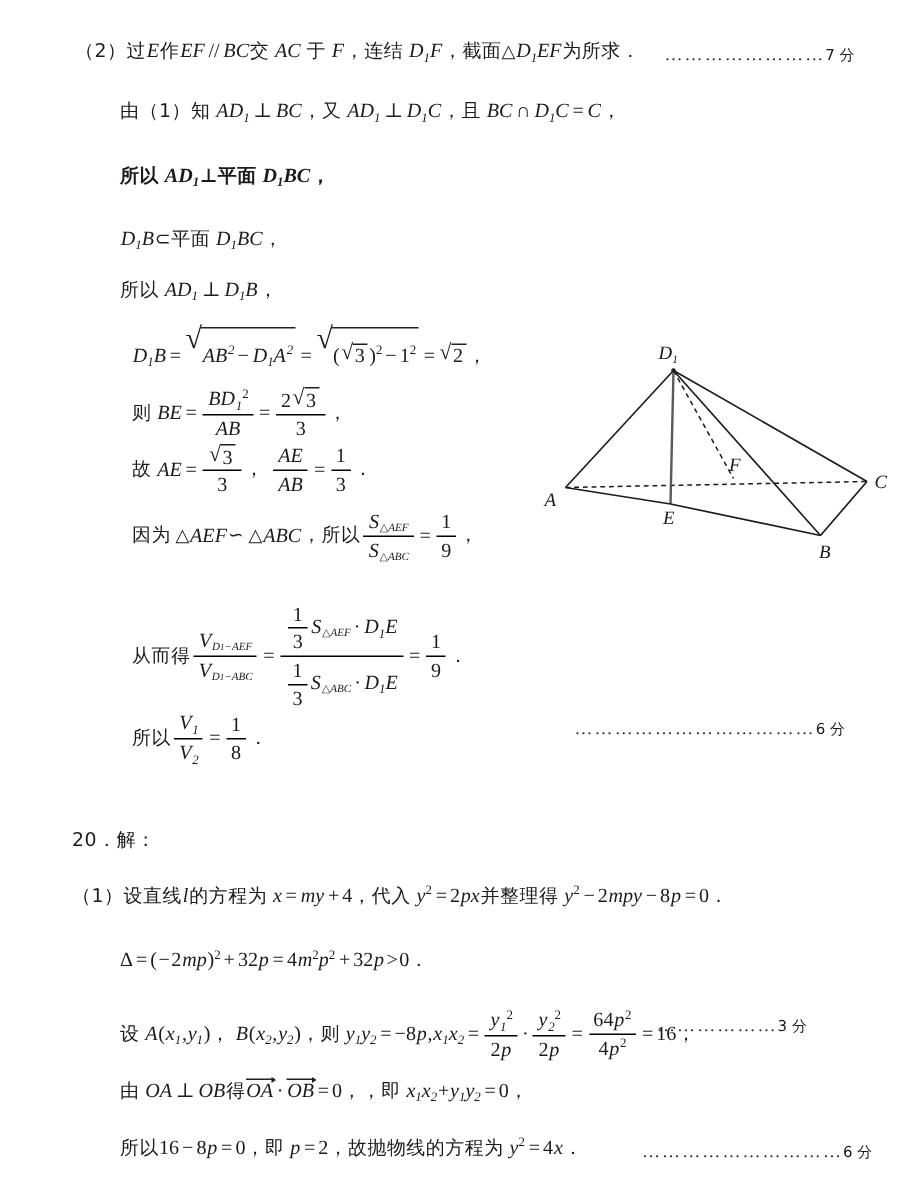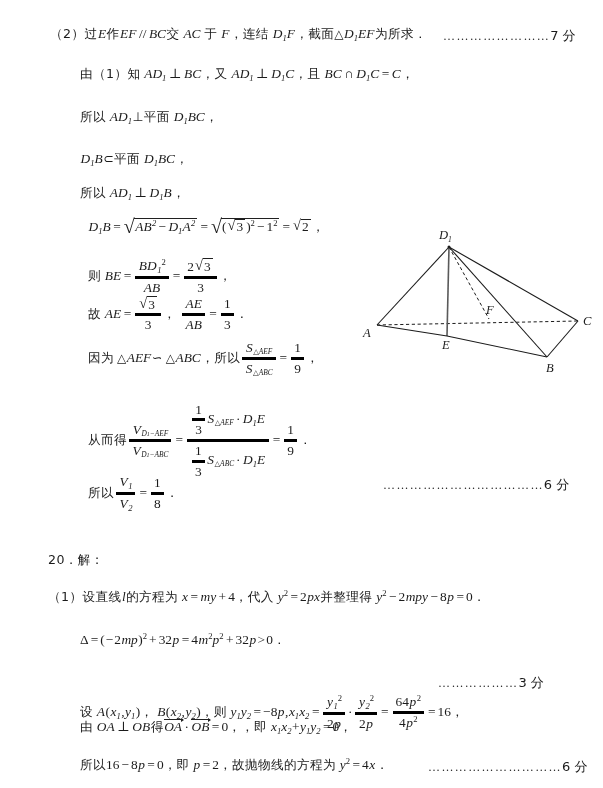--- a/index.html
+++ b/index.html
@@ -64,21 +64,21 @@
     display: inline-block;
     vertical-align: middle;
     text-align: center;
     margin: 0 2px;
     position: relative;
     top: -0.5px;
   }
   .frac .num {
     display: block;
     padding: 0 3px 1px 3px;
-    border-bottom: 3px solid #000000;
+    border-bottom: 1px solid #000000;
     line-height: 1.12;
   }
   .frac .den {
     display: block;
     padding: 1px 3px 0 3px;
     line-height: 1.12;
   }
   .sqrt {
     display: inline-block;
     position: relative;
@@ -93,21 +93,21 @@
     font-size: 14.5px;
     font-style: normal;
   }
   .sqrt > .rad {
     display: inline-block;
     border-top: 1px solid #202020;
     padding: 0 2px 0 1px;
   }
   .sqrt.big { padding-left: 10px; }
   .sqrt.big::before { font-size: 20px; top: -2px; }
-  .sqrt.big > .rad { padding-top: 0px; }
+  .sqrt.big > .rad { padding-top: 10px; }
   .vec {
     display: inline-block;
     position: relative;
     padding-top: 1px;
   }
   .vec > .vbody {
     display: inline-block;
     border-top: 1px solid #202020;
   }
   .vec::after {
@@ -121,21 +121,21 @@
     border-bottom: 2px solid transparent;
   }
   .dots {
     letter-spacing: 1.4px;
     font-size: 12px;
     color: #2a2a2a;
     font-family: "Liberation Serif", serif;
   }
   .score {
     font-family: "DejaVu Sans", "Liberation Sans", sans-serif;
-    font-size: 13px;
+    font-size: 10px;
   }
   .tri { font-size: 12px; font-style: normal; }
   .small-sub-cjk {
     font-size: 7.4px;
     vertical-align: -2px;
     font-style: italic;
   }
   .figure {
     position: absolute;
     left: 360px;
@@ -163,21 +163,21 @@
     <span class="cjk">（2）</span><span class="cjk">过</span><span class="mi">E</span><span class="cjk">作</span><span class="mi">EF</span><span class="mo">//</span><span class="mi">BC</span><span class="cjk">交</span><span class="mi"> AC </span><span class="cjk">于</span><span class="mi"> F</span><span class="cjk">，连结</span><span class="mi"> D<span class="sub">1</span>F</span><span class="cjk">，截面</span><span class="tri">△</span><span class="mi">D<span class="sub">1</span>EF</span><span class="cjk">为所求．</span>
   </div>
   <div class="line" style="left:443px; top:29px;">
     <span class="dots">……………………</span><span class="score">7 分</span>
   </div>
 
   <div class="line" style="left:80px; top:67px;">
     <span class="cjk">由（1）知</span><span class="mi"> AD<span class="sub">1</span></span><span class="mo">⊥</span><span class="mi">BC</span><span class="cjk">，又</span><span class="mi"> AD<span class="sub">1</span></span><span class="mo">⊥</span><span class="mi">D<span class="sub">1</span>C</span><span class="cjk">，且</span><span class="mi"> BC</span><span class="mo">∩</span><span class="mi">D<span class="sub">1</span>C</span><span class="mo">=</span><span class="mi">C</span><span class="cjk">，</span>
   </div>
 
-  <div class="line" style="left:80px; top:110px;">
+  <div class="line" style="left:80px; top:110px;font-weight:bold;">
     <span class="cjk">所以</span><span class="mi"> AD<span class="sub">1</span></span><span class="cjk">⊥平面</span><span class="mi"> D<span class="sub">1</span>BC</span><span class="cjk">，</span>
   </div>
 
   <div class="line" style="left:80px; top:152px;">
     <span class="mi">D<span class="sub">1</span>B</span><span class="cjk">⊂平面</span><span class="mi"> D<span class="sub">1</span>BC</span><span class="cjk">，</span>
   </div>
 
   <div class="line" style="left:80px; top:186px;">
     <span class="cjk">所以</span><span class="mi"> AD<span class="sub">1</span></span><span class="mo">⊥</span><span class="mi">D<span class="sub">1</span>B</span><span class="cjk">，</span>
   </div>
@@ -237,21 +237,21 @@
   </div>
 
   <div class="line" style="left:48px; top:589px;">
     <span class="cjk">（1）</span><span class="cjk">设直线</span><span class="mi">l</span><span class="cjk">的方程为</span><span class="mi"> x</span><span class="mo">=</span><span class="mi">my</span><span class="mo">+</span><span class="mn">4</span><span class="cjk">，代入</span><span class="mi"> y<span class="sup">2</span></span><span class="mo">=</span><span class="mn">2</span><span class="mi">px</span><span class="cjk">并整理得</span><span class="mi"> y<span class="sup">2</span></span><span class="mo">−</span><span class="mn">2</span><span class="mi">mpy</span><span class="mo">−</span><span class="mn">8</span><span class="mi">p</span><span class="mo">=</span><span class="mn">0</span><span class="cjk">．</span>
   </div>
 
   <div class="line" style="left:80px; top:632px;">
     <span class="mn">Δ</span><span class="mo">=</span><span class="mn">(</span><span class="mo" style="padding:0 1px;">−</span><span class="mn">2</span><span class="mi">mp</span><span class="mn">)</span><span class="sup">2</span><span class="mo">+</span><span class="mn">32</span><span class="mi">p</span><span class="mo">=</span><span class="mn">4</span><span class="mi">m<span class="sup">2</span>p<span class="sup">2</span></span><span class="mo">+</span><span class="mn">32</span><span class="mi">p</span><span class="mo" style="padding:0 1px;">&gt;</span><span class="mn">0</span><span class="cjk">．</span>
   </div>
 
-  <div class="line" style="left:80px; top:672px;margin-top:22px;">
+  <div class="line" style="left:80px; top:672px;">
     <span class="cjk">设</span><span class="mi"> A</span><span class="mn">(</span><span class="mi">x<span class="sub">1</span></span><span class="mn">,</span><span class="mi">y<span class="sub">1</span></span><span class="mn">)</span><span class="cjk">，</span><span class="mi">  B</span><span class="mn">(</span><span class="mi">x<span class="sub">2</span></span><span class="mn">,</span><span class="mi">y<span class="sub">2</span></span><span class="mn">)</span><span class="cjk">，则</span><span class="mi"> y<span class="sub">1</span>y<span class="sub">2</span></span><span class="mo">=</span><span class="mo" style="padding:0 0;">−</span><span class="mn">8</span><span class="mi">p</span><span class="mn">,</span><span class="mi">x<span class="sub">1</span>x<span class="sub">2</span></span><span class="mo">=</span><span class="frac"><span class="num"><span class="mi">y</span><span class="sub">1</span><span class="sup">2</span></span><span class="den"><span class="mn">2</span><span class="mi">p</span></span></span><span class="mo" style="padding:0 1px;">·</span><span class="frac"><span class="num"><span class="mi">y</span><span class="sub">2</span><span class="sup">2</span></span><span class="den"><span class="mn">2</span><span class="mi">p</span></span></span><span class="mo">=</span><span class="frac"><span class="num"><span class="mn">64</span><span class="mi">p</span><span class="sup">2</span></span><span class="den"><span class="mn">4</span><span class="mi">p</span><span class="sup">2</span></span></span><span class="mo">=</span><span class="mn">16</span><span class="cjk">，</span>
   </div>
   <div class="line" style="left:438px; top:676px;">
     <span class="dots">………………</span><span class="score">3 分</span>
   </div>
 
   <div class="line" style="left:80px; top:718px;">
     <span class="cjk">由</span><span class="mi"> OA</span><span class="mo">⊥</span><span class="mi">OB</span><span class="cjk">得</span><span class="vec"><span class="vbody mi">OA</span></span><span class="mo" style="padding:0 2px;">·</span><span class="vec"><span class="vbody mi">OB</span></span><span class="mo">=</span><span class="mn">0</span><span class="cjk">，</span><span class="cjk">，即</span><span class="mi"> x<span class="sub">1</span>x<span class="sub">2</span></span><span class="mo" style="padding:0 0;">+</span><span class="mi">y<span class="sub">1</span>y<span class="sub">2</span></span><span class="mo">=</span><span class="mn">0</span><span class="cjk">，</span>
   </div>
 

